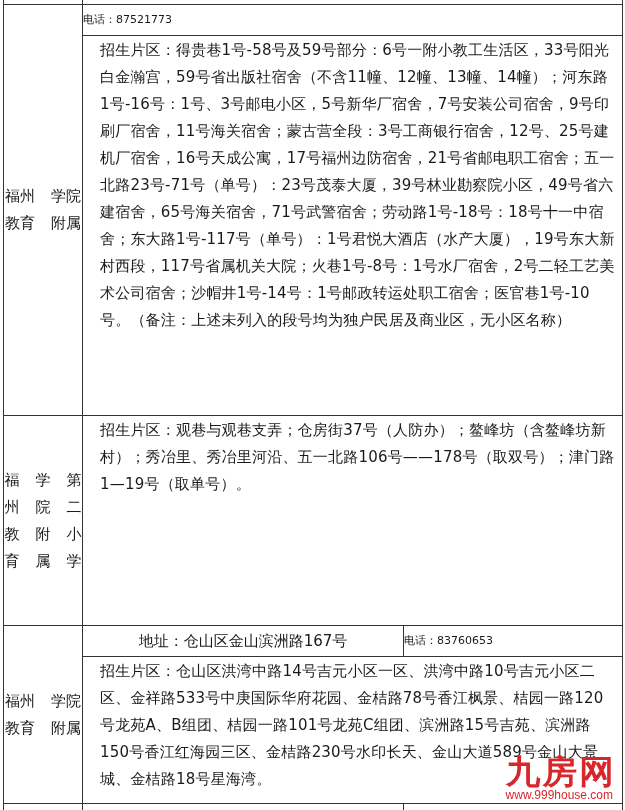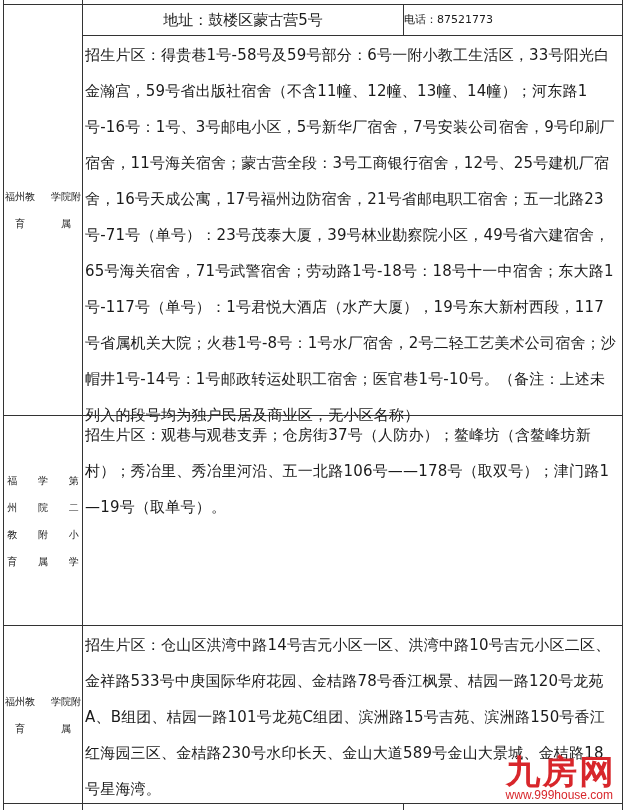--- a/index.html
+++ b/index.html
@@ -2,28 +2,28 @@
 <html><head>
 <meta charset="utf-8">
 <style>
   html, body { margin: 0; padding: 0; background: #ffffff; }
   body { width: 625px; height: 810px; overflow: hidden; position: relative;
          font-family: "DejaVu Sans", sans-serif; color: #1a1a1a; }
   .tbl { position: absolute; left: 3px; top: -27px; width: 620px; }
   .row { position: relative; display: flex; border-top: 1px solid #333; }
   .school { width: 80px; flex: 0 0 80px; border-left: 1px solid #333; border-right: 1px solid #333;
             display: flex; align-items: center; justify-content: center;
-            font-size: 10px; line-height: 27px; text-align: center; padding: 0 1px; box-sizing: border-box; gap: 16px; }
+            font-size: 15px; line-height: 27px; text-align: center; padding: 0 1px; box-sizing: border-box; gap: 16px; }
   .school span { display: block; width: 76px; }
   .main { flex: 1; border-right: 1px solid #333; }
   .addr-row { display: flex; height: 30px; border-bottom: 1px solid #333; }
   .addr { width: 320px; flex: 0 0 320px; border-right: 1px solid #333; text-align: center;
           font-size: 15px; line-height: 30px; }
   .phone { flex: 1; text-align: left; font-size: 11px; line-height: 30px; }
-  .content { font-size: 15px; line-height: 36px; padding: 1px 6px 2px 2px; letter-spacing: 0.2px; }
+  .content { font-size: 15px; line-height: 27px; padding: 1px 6px 2px 2px; letter-spacing: 0.2px; margin-left: 15px; }
   .r0 .main { height: 30px; }
   .r0 .school { height: 30px; }
   .r1 { height: 410px; }
   .r2 { height: 209px; }
   .r3 { height: 177px; }
   .r4 { height: 30px; }
   .watermark { position: absolute; right: 12px; top: 755px; width: 118px; text-align: right; }
   .wm-logo { color: #d8262b; font-size: 33px; font-weight: bold; line-height: 34px;
              letter-spacing: 2px; font-family: "DejaVu Sans", sans-serif; transform: scaleX(1.05); }
   .wm-url { color: #d8262b; font-size: 12px; line-height: 12px; font-family: "Liberation Sans", sans-serif; }
@@ -38,21 +38,20 @@
     <div class="main"></div>
   </div>
 
   <div class="row r1">
     <div class="school">
       <span>福州教育</span>
       <span>学院附属</span>
     </div>
     <div class="main">
       <div class="addr-row">
-        <div class="addr">地址：鼓楼区蒙古营5号</div>
         <div class="phone">电话：87521773</div>
       </div>
       <div class="content">招生片区：得贵巷1号-58号及59号部分：6号一附小教工生活区，33号阳光白金瀚宫，59号省出版社宿舍（不含11幢、12幢、13幢、14幢）；河东路1号-16号：1号、3号邮电小区，5号新华厂宿舍，7号安装公司宿舍，9号印刷厂宿舍，11号海关宿舍；蒙古营全段：3号工商银行宿舍，12号、25号建机厂宿舍，16号天成公寓，17号福州边防宿舍，21号省邮电职工宿舍；五一北路23号-71号（单号）：23号茂泰大厦，39号林业勘察院小区，49号省六建宿舍，65号海关宿舍，71号武警宿舍；劳动路1号-18号：18号十一中宿舍；东大路1号-117号（单号）：1号君悦大酒店（水产大厦），19号东大新村西段，117号省属机关大院；火巷1号-8号：1号水厂宿舍，2号二轻工艺美术公司宿舍；沙帽井1号-14号：1号邮政转运处职工宿舍；医官巷1号-10号。（备注：上述未列入的段号均为独户民居及商业区，无小区名称）</div>
     </div>
   </div>
 
   <div class="row r2">
     <div class="school">
       <span>福州教育</span>
       <span>学院附属</span>
@@ -62,20 +61,24 @@
       <div class="content" style="padding-bottom:0">招生片区：观巷与观巷支弄；仓房街37号（人防办）；鳌峰坊（含鳌峰坊新村）；秀冶里、秀冶里河沿、五一北路106号——178号（取双号）；津门路1—19号（取单号）。</div>
     </div>
   </div>
 
   <div class="row r3">
     <div class="school">
       <span>福州教育</span>
       <span>学院附属</span>
     </div>
     <div class="main">
+      <div class="addr-row">
+        <div class="addr">地址：仓山区金山滨洲路167号</div>
+        <div class="phone">电话：83760653</div>
+      </div>
       <div class="content">招生片区：仓山区洪湾中路14号吉元小区一区、洪湾中路10号吉元小区二区、金祥路533号中庚国际华府花园、金桔路78号香江枫景、桔园一路120号龙苑A、B组团、桔园一路101号龙苑C组团、滨洲路15号吉苑、滨洲路150号香江红海园三区、金桔路230号水印长天、金山大道589号金山大景城、金桔路18号星海湾。</div>
     </div>
   </div>
 
   <div class="row r4">
     <div class="school"></div>
     <div class="main">
       <div class="addr-row" style="border-bottom:none">
         <div class="addr"></div>
         <div class="phone"></div>

